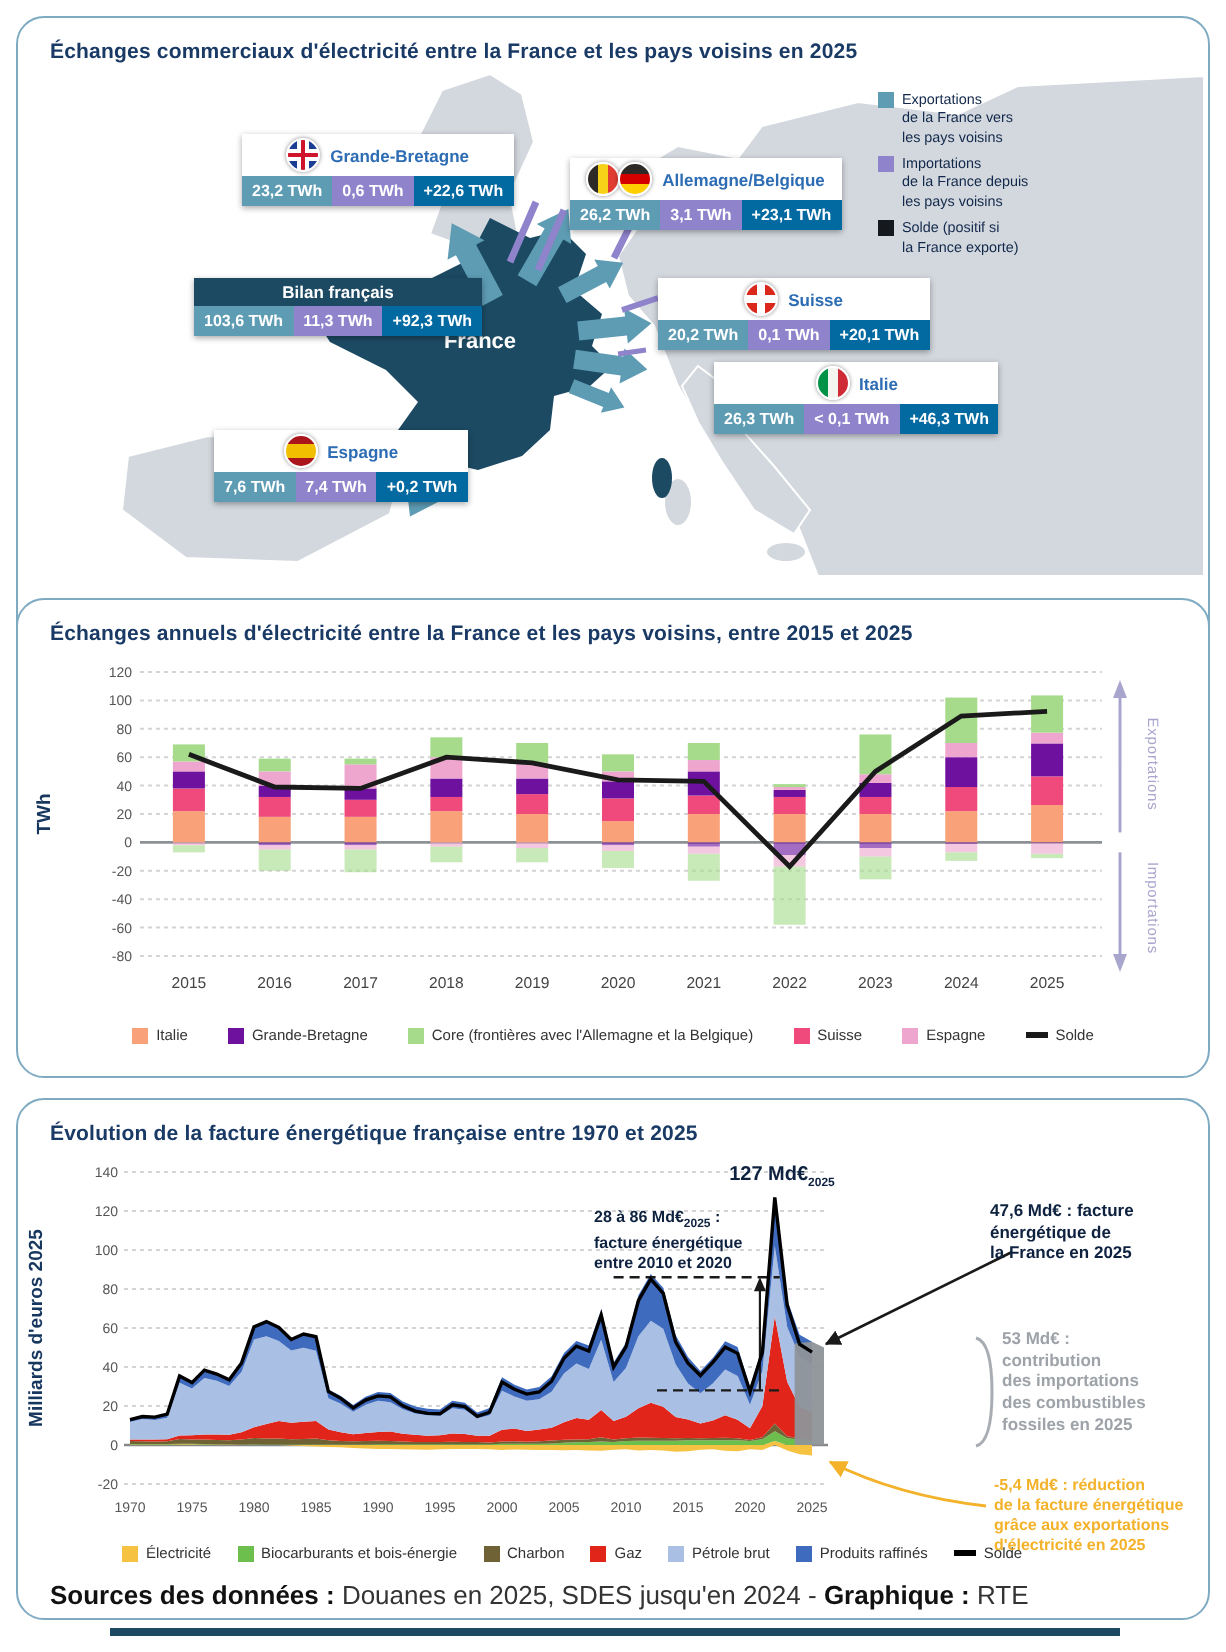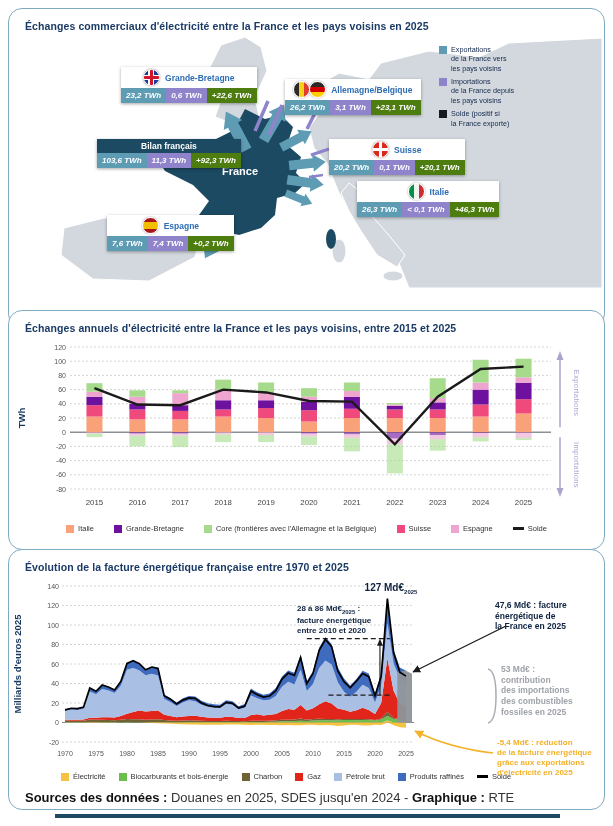--- a/index.html
+++ b/index.html
@@ -1,42 +1,42 @@
 <!DOCTYPE html>
 <html><head>
 <meta charset="utf-8">
 <style>
   html,body{margin:0;padding:0;background:#fff;}
   body{width:613px;height:826px;position:relative;font-family:"Liberation Sans",sans-serif;color:#1a1a1a;}
   .panel{position:absolute;left:8px;width:597px;background:#fff;border:1.6px solid #7FABC2;border-radius:14px;box-sizing:border-box;overflow:hidden;}
   #panel1{top:8px;height:320px;}
-  #panel2{top:310px;height:240px;}
+  #panel2{top:299px;height:240px;}
   #panel3{top:549px;height:261px;}
   .panel-title{position:absolute;left:16px;top:11px;font-size:10.5px;font-weight:bold;color:#1A3A66;letter-spacing:.1px;}
   .tick{font-size:7px;fill:#555;}
   .xtick{font-size:7.8px;fill:#444;}
   .ylab{font-size:9.5px;font-weight:bold;fill:#17375E;}
   .sidelab{font-size:7.5px;letter-spacing:.4px;}
   .legend{position:absolute;display:flex;align-items:center;font-size:7.5px;color:#333;}
   #bar-legend{left:0;right:0;top:213px;justify-content:center;gap:20px;}
   #area-legend{left:52px;top:222px;gap:13px;}
   .lgitem{display:flex;align-items:center;gap:4px;white-space:nowrap;}
   .lgsq{width:8px;height:8px;display:inline-block;flex:0 0 auto;}
   .lgline{width:11px;height:2.2px;display:inline-block;flex:0 0 auto;}
   
   .mapcard{position:absolute;box-shadow:0 1px 3px rgba(0,0,0,.35);background:#fff;z-index:5;}
   .mapcard .hdr{display:flex;align-items:center;justify-content:center;gap:5px;padding:2px 8px;background:#fff;}
   .mapcard .hdr .name{color:#2E6DB4;font-weight:bold;font-size:8.5px;white-space:nowrap;}
   .mapcard.dark .hdr{background:#1C4A63;justify-content:center;}
   .mapcard.dark .hdr .name{color:#fff;}
-  .vals{display:flex;font-style:italic;}
+  .vals{display:flex;}
   .chip{color:#fff;font-weight:bold;padding:3px 5px;font-size:8px;white-space:nowrap;flex:1;text-align:center;}
   .chip.exp{background:#5E9CB4;}
   .chip.imp{background:#8F83CC;}
-  .chip.sol{background:#4d7c0f;}
+  .chip.sol{background:#0369a1;}
   .flag{width:15px;height:15px;border-radius:50%;border:1.5px solid #fff;box-shadow:0 0 2px rgba(0,0,0,.45);flex:0 0 auto;box-sizing:content-box;}
   .flag+.flag{margin-left:-6px;}
   .flag.gb{background:linear-gradient(to bottom,transparent 42%,#CF142B 42% 58%,transparent 58%),linear-gradient(to right,transparent 42%,#CF142B 42% 58%,transparent 58%),linear-gradient(to bottom,transparent 30%,#fff 30% 70%,transparent 70%),linear-gradient(to right,transparent 30%,#fff 30% 70%,transparent 70%),#1B3E94;}
   .flag.be{background:linear-gradient(to right,#2D2926 34%,#F7D117 34% 67%,#E03C31 67%);}
   .flag.de{background:linear-gradient(to bottom,#2D2926 34%,#D40000 34% 67%,#FFCE00 67%);}
   .flag.ch{background:linear-gradient(to bottom,transparent 38%,#fff 38% 62%,transparent 62%),linear-gradient(to right,transparent 38%,#fff 38% 62%,transparent 62%),#DA291C;}
   .flag.it{background:linear-gradient(to right,#009246 34%,#F4F5F0 34% 67%,#CE2B37 67%);}
   .flag.es{background:linear-gradient(to bottom,#AA151B 28%,#F1BF00 28% 72%,#AA151B 72%);}
   .france-label{position:absolute;left:186px;top:156px;width:90px;text-align:center;color:#fff;font-weight:bold;font-size:11px;z-index:4;}
   #map-legend{position:absolute;left:430px;top:36px;z-index:5;display:flex;flex-direction:column;gap:4px;}

